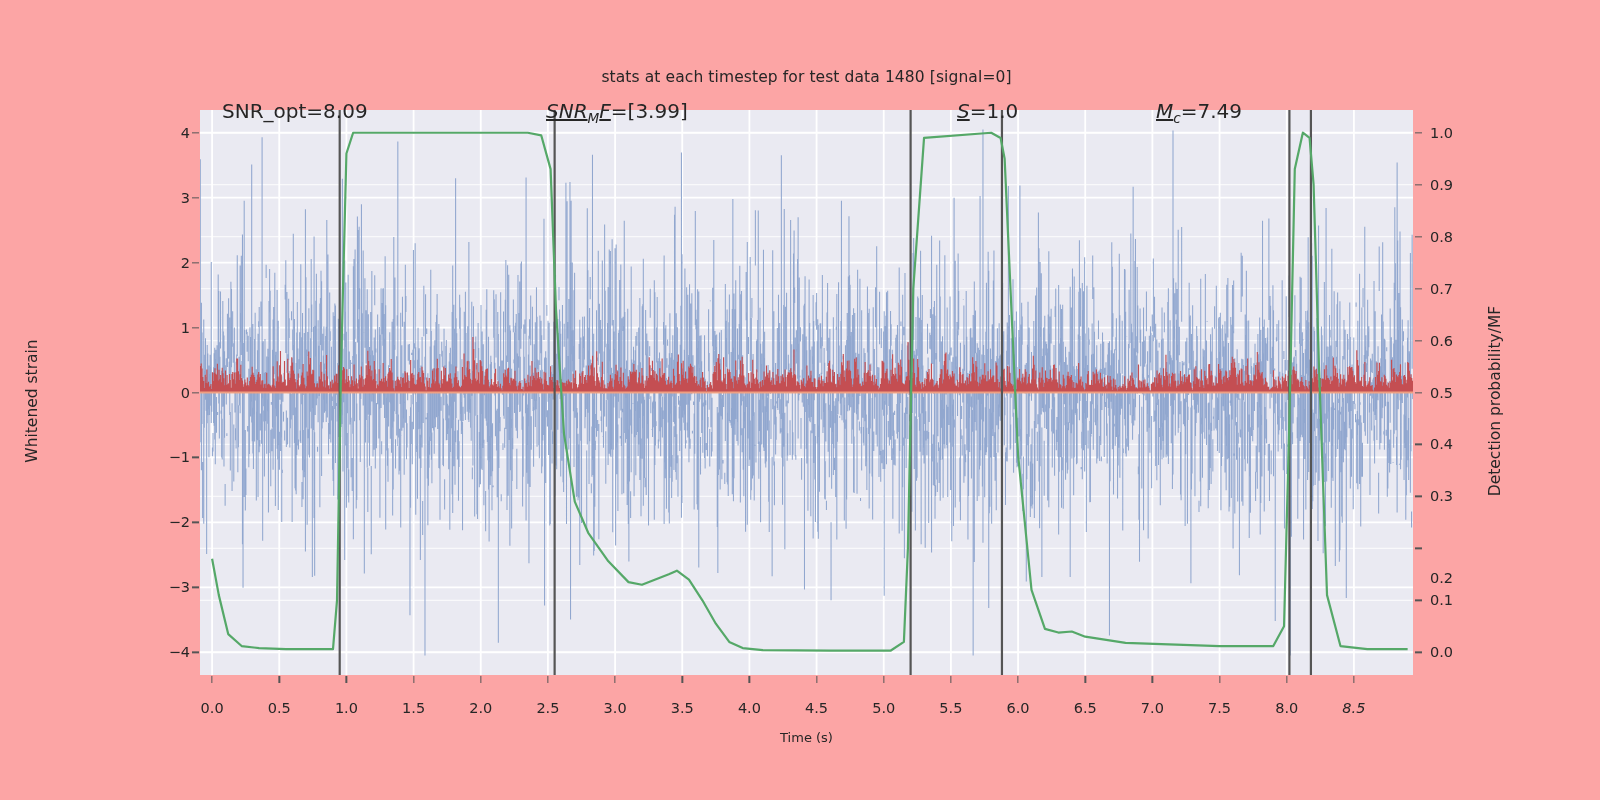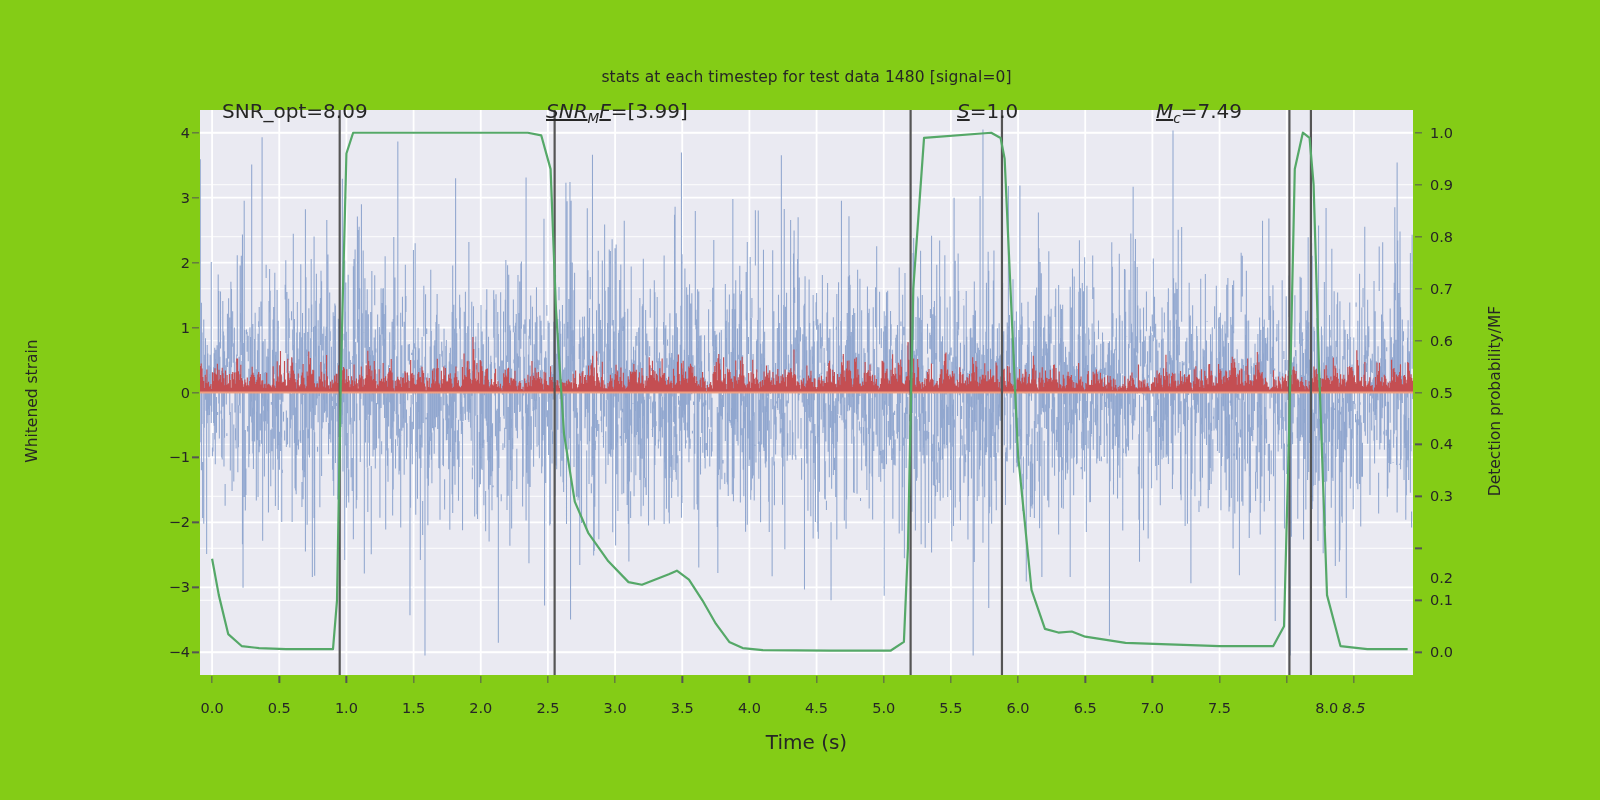--- a/index.html
+++ b/index.html
@@ -1,21 +1,21 @@
 <!DOCTYPE html>
 <html><head>
 <meta charset="utf-8">
 <style>
   html,body{margin:0;padding:0;}
   body{
     width:1600px;height:800px;background:#ffffff;
     font-family:"DejaVu Sans","Liberation Sans",sans-serif;
     overflow:hidden;position:relative;
   }
-  #figure{position:absolute;left:0;top:0;width:1600px;height:800px;background:#84cc16;}
+  #figure{position:absolute;left:0;top:0;width:1600px;height:800px;background:#fca5a5;}
 
   
   #title{
     position:absolute;left:200px;top:68px;width:1213px;
     text-align:center;font-size:15.5px;color:#262626;
     letter-spacing:.1px;
   }
 
   
   #plot{
@@ -59,21 +59,21 @@
   }
 
   
   .xtick{
     position:absolute;top:700px;font-size:14.5px;color:#262626;
     white-space:nowrap;transform:translateX(-50%);
   }
   .xtickmark{position:absolute;top:676px;width:1.3px;height:7px;background:#555;transform:translateX(-50%);}
   #xlabel{
     position:absolute;left:200px;top:730px;width:1213px;text-align:center;
-    font-size:20px;color:#262626;
+    font-size:13px;color:#262626;
   }
 
   
   #legend{
     position:absolute;left:310px;top:611px;width:182px;
     background:#EAEAF2;border:1px solid #d8d8e0;border-radius:2px;
     padding:7px 10px 8px 10px;box-sizing:border-box;
     box-shadow:0 1px 2px rgba(0,0,0,.06);
   }
   .legrow{display:flex;align-items:center;height:22px;}
@@ -226,21 +226,21 @@
       <div class="xtick" style="left: 950.905px;">5.5</div>
       <div class="xtickmark" style="left: 950.905px;"></div>
       <div class="xtick" style="left: 1018.07px;">6.0</div>
       <div class="xtickmark" style="left: 1018.07px;"></div>
       <div class="xtick" style="left: 1085.23px;">6.5</div>
       <div class="xtickmark" style="left: 1085.23px;"></div>
       <div class="xtick" style="left: 1152.4px;">7.0</div>
       <div class="xtickmark" style="left: 1152.4px;"></div>
       <div class="xtick" style="left: 1219.56px;">7.5</div>
       <div class="xtickmark" style="left: 1219.56px;"></div>
-      <div class="xtick" style="left: 1286.73px; margin-left: 40px;">8.0</div>
+      <div class="xtick" style="left: 1286.73px;">8.0</div>
       <div class="xtickmark" style="left: 1286.73px;"></div>
       <div class="xtick" style="left: 1353.89px; font-style: italic;">8.5</div>
       <div class="xtickmark" style="left: 1353.89px;"></div>
     </div>
 
   <div id="ylabel">Whitened strain</div>
   <div id="y2label">Detection probability/MF</div>
   <div id="xlabel">Time (s)</div>
 
 

